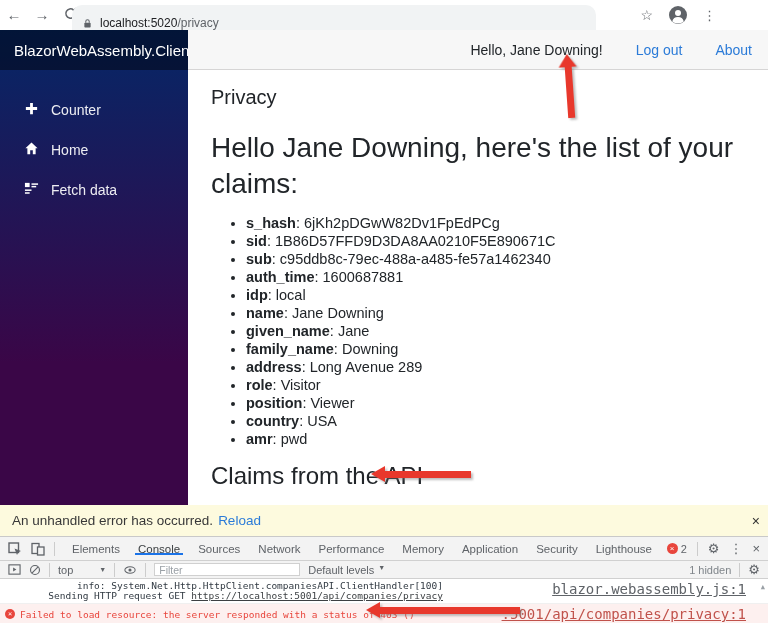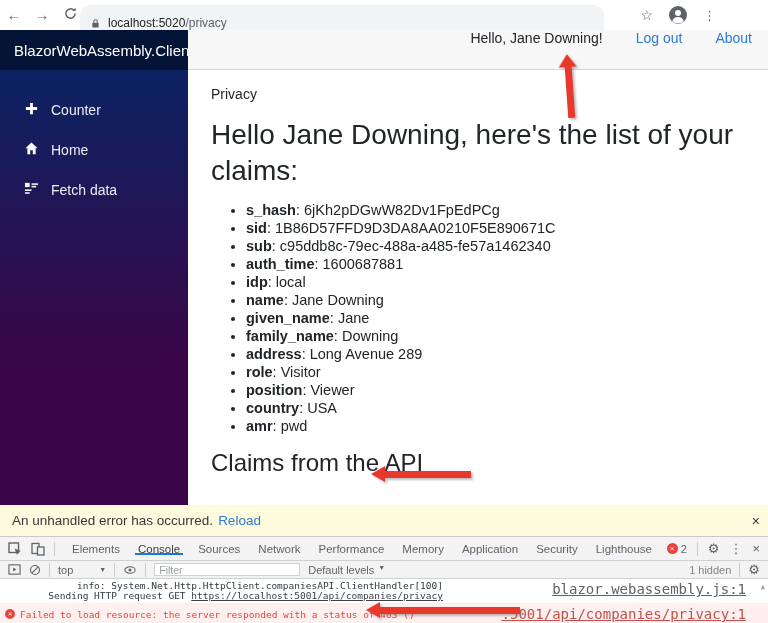--- a/index.html
+++ b/index.html
@@ -3,49 +3,49 @@
 <meta charset="utf-8">
 <style>
   * { margin:0; padding:0; box-sizing:border-box; }
   html,body { width:768px; height:623px; overflow:hidden; background:#fff;
               font-family:"Liberation Sans", sans-serif; position:relative; }
 
   
   .chrome { position:absolute; left:0; top:0; width:768px; height:30px; background:#fff;
             display:flex; align-items:center; }
   .nav-glyph { color:#5f6368; font-size:15px; line-height:30px; width:28px; text-align:center; cursor:pointer; }
-  .url-pill { position:absolute; left:80px; top:5px; width:524px; height:36px; background:#f1f3f4;
+  .url-pill { position:absolute; left:72px; top:5px; width:524px; height:36px; background:#f1f3f4;
               border-radius:10px; display:flex; align-items:center; padding:0 10px; gap:7px; }
   .url-text { font-size:12px; color:#202124; white-space:nowrap; }
   .url-text .path { color:#5f6368; }
   .chrome-right { position:absolute; right:0; top:0; height:30px; display:flex; align-items:center; gap:16px; padding-right:52px; }
   .star { color:#5f6368; font-size:14px; }
   .menu-dots { color:#5f6368; font-size:13px; }
 
   
   .app-topbar { position:absolute; left:188px; top:30px; width:580px; height:40px; background:#f7f7f7;
-                border-bottom:1px solid #d6d5d5; display:flex; 
+                border-bottom:1px solid #d6d5d5; display:flex; align-items:center;
                 justify-content:flex-end; gap:33px; padding-right:16px; }
   .greeting { font-size:14px; color:#212529; }
   .top-link { font-size:14px; color:var(--link_blue,#2b7bd8); cursor:pointer; text-decoration:none; }
 
   
   .sidebar { position:absolute; left:0; top:30px; width:188px; height:475px;
              background-image:linear-gradient(180deg, var(--sidebar_top,#052767) 0%, var(--sidebar_bottom,#3a0647) 70%); }
   .brand { height:40px; background:rgba(0,0,0,0.45); color:#fff; font-size:15px;
            display:flex; align-items:center; padding-left:14px; white-space:nowrap; }
   .nav { padding-top:20px; }
   .nav-item { display:flex; align-items:center; gap:12px; padding:11px 0 11px 24px;
               color:rgba(255,255,255,0.92); font-size:14px; cursor:pointer; }
   .nav-item svg { flex:0 0 auto; }
 
   
   .content { position:absolute; left:188px; top:71px; width:580px; height:434px; background:#fff;
              padding:15px 20px 0 23px; color:#212529; }
-  .page-title { font-size:14px; font-weight:400; margin-bottom:15px; }
+  .page-title { font-size:20px; font-weight:400; margin-bottom:21px; }
   .main-heading { font-size:28px; font-weight:400; line-height:1.3; max-width:530px; margin-bottom:11px; }
   .claims { margin-left:35px; }
   .claims li { font-size:14.5px; line-height:18px; color:#212529; }
   .claims li b { font-weight:700; }
   .api-heading { font-size:24px; font-weight:400; margin-top:14px; }
 
   
   .error-bar { position:absolute; left:0; top:505px; width:768px; height:31px;
                background:var(--error_bar_bg,#ffffe0); display:flex; align-items:center; padding:0 8px 0 12px; }
   .error-bar .msg { font-size:13.5px; color:#383838; }

